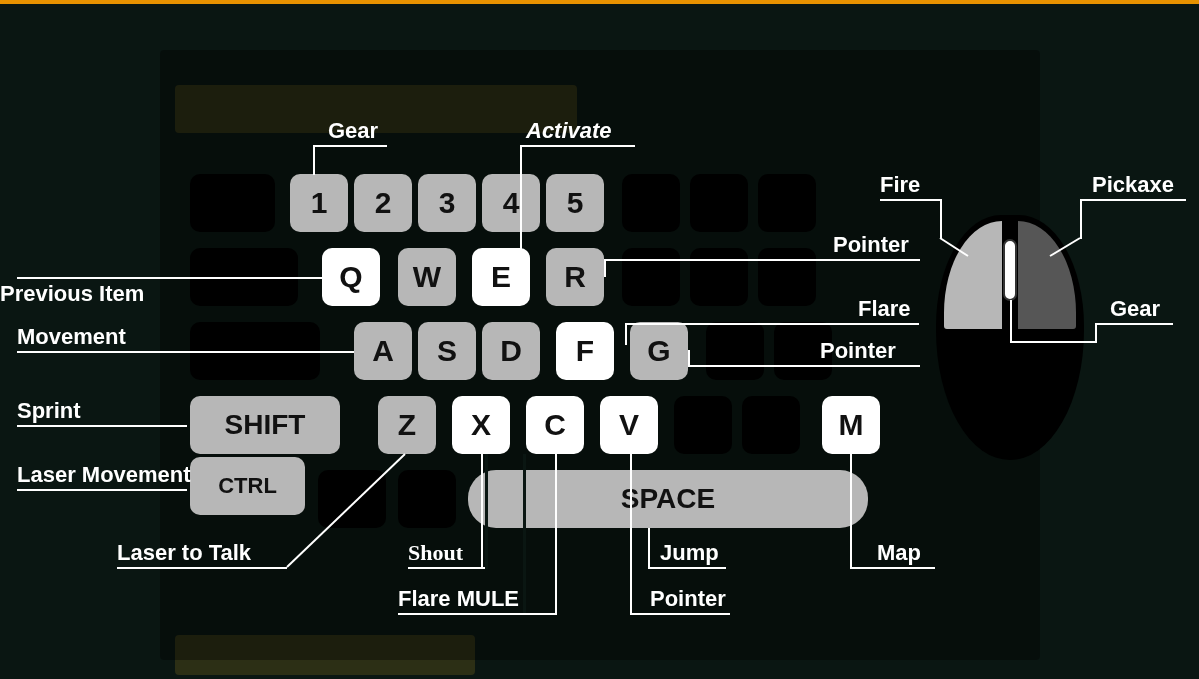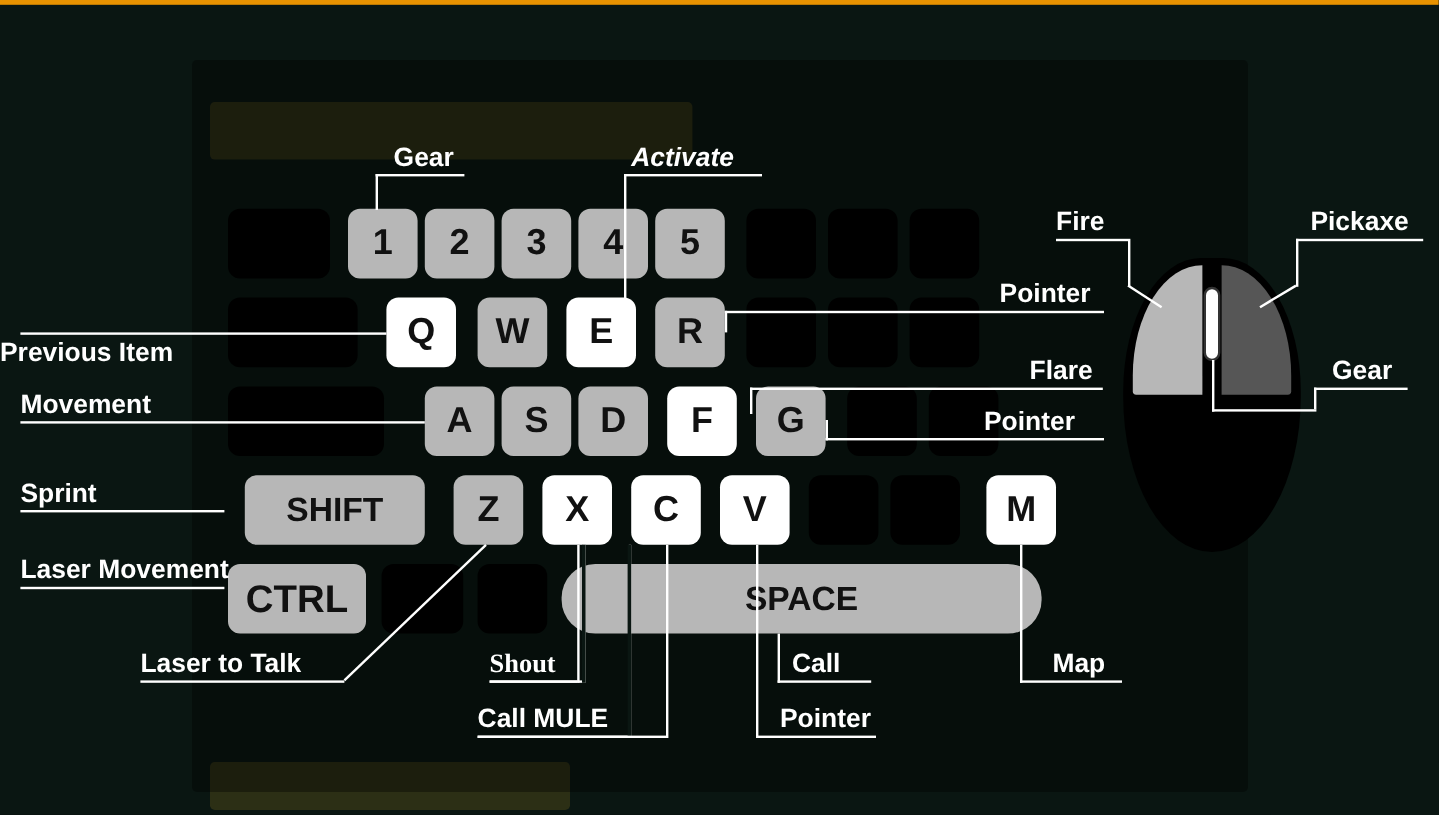--- a/index.html
+++ b/index.html
@@ -142,42 +142,42 @@
   </div>
 <div class="key white" style="left:556px;top:322px;width:58px;height:58px;">
     <span>F</span>
   </div>
 <div class="key gray" style="left:630px;top:322px;width:58px;height:58px;">
     <span>G</span>
   </div>
 <div class="key black" style="left:706px;top:322px;width:58px;height:58px;"></div>
 <div class="key black" style="left:774px;top:322px;width:58px;height:58px;"></div>
 
-<div class="key gray" style="left:204px;top:396px;width:150px;height:58px;font-size:28px;">
+<div class="key gray" style="left:190px;top:396px;width:150px;height:58px;font-size:28px;">
     <span>SHIFT</span>
   </div>
 <div class="key gray" style="left:378px;top:396px;width:58px;height:58px;">
     <span>Z</span>
   </div>
 <div class="key white" style="left:452px;top:396px;width:58px;height:58px;">
     <span>X</span>
   </div>
 <div class="key white" style="left:526px;top:396px;width:58px;height:58px;">
     <span>C</span>
   </div>
 <div class="key white" style="left:600px;top:396px;width:58px;height:58px;">
     <span>V</span>
   </div>
 <div class="key black" style="left:674px;top:396px;width:58px;height:58px;"></div>
 <div class="key black" style="left:742px;top:396px;width:58px;height:58px;"></div>
 <div class="key white" style="left:822px;top:396px;width:58px;height:58px;">
     <span>M</span>
   </div>
 
-<div class="key gray" style="left:190px;top:470px;width:115px;height:58px;font-size:32px;">
+<div class="key gray" style="left:190px;top:457px;width:115px;height:58px;font-size:22px;">
     <span>CTRL</span>
   </div>
 <div class="key black" style="left:318px;top:470px;width:68px;height:58px;"></div>
 <div class="key black" style="left:398px;top:470px;width:58px;height:58px;"></div>
 <div class="key gray" style="left:468px;top:470px;width:400px;height:58px;border-radius:28px;font-size:28px;">
     <span>SPACE</span>
   </div>
 
 <div class="mouse-body" style="border-radius: 70px 70px 80px 80px / 120px 120px 140px 140px;"></div>
 <div class="mouse-lbtn"></div>
@@ -208,29 +208,29 @@
 <div class="uline" style="left:117px;top:567px;width:170px;"></div>
 
 <svg style="position:absolute;left:287px;top:454px;width:120px;height:115px;overflow:visible;">
     <line x1="0" y1="113" x2="118" y2="0" stroke="#fff" stroke-width="2"></line>
   </svg>
 
 <div class="label" style="left:408px;top:540px;font-family:Liberation Serif, serif;">Shout</div>
 <div class="uline" style="left:408px;top:567px;width:78px;"></div>
 <div class="vline" style="left:486px;top:454px;height:115px;"></div>
 
-<div class="label" style="left:398px;top:586px;">Call MULE</div>
+<div class="label" style="left:398px;top:586px;">Flare MULE</div>
 <div class="uline" style="left:398px;top:613px;width:126px;"></div>
 <div class="vline" style="left:524px;top:454px;height:161px;"></div>
 
 <div class="label" style="left:650px;top:586px;">Pointer</div>
 <div class="uline" style="left:630px;top:613px;width:100px;"></div>
 <div class="vline" style="left:630px;top:454px;height:161px;"></div>
 
-<div class="label" style="left:660px;top:540px;">Call</div>
+<div class="label" style="left:660px;top:540px;">Jump</div>
 <div class="uline" style="left:648px;top:567px;width:78px;"></div>
 <div class="vline" style="left:648px;top:528px;height:41px;"></div>
 
 <div class="label" style="left:877px;top:540px;">Map</div>
 <div class="uline" style="left:850px;top:567px;width:85px;"></div>
 <div class="vline" style="left:850px;top:454px;height:115px;"></div>
 
 <div class="label" style="left:833px;top:232px;">Pointer</div>
 <div class="uline" style="left:604px;top:259px;width:316px;"></div>
 <div class="vline" style="left:604px;top:259px;height:18px;"></div>

